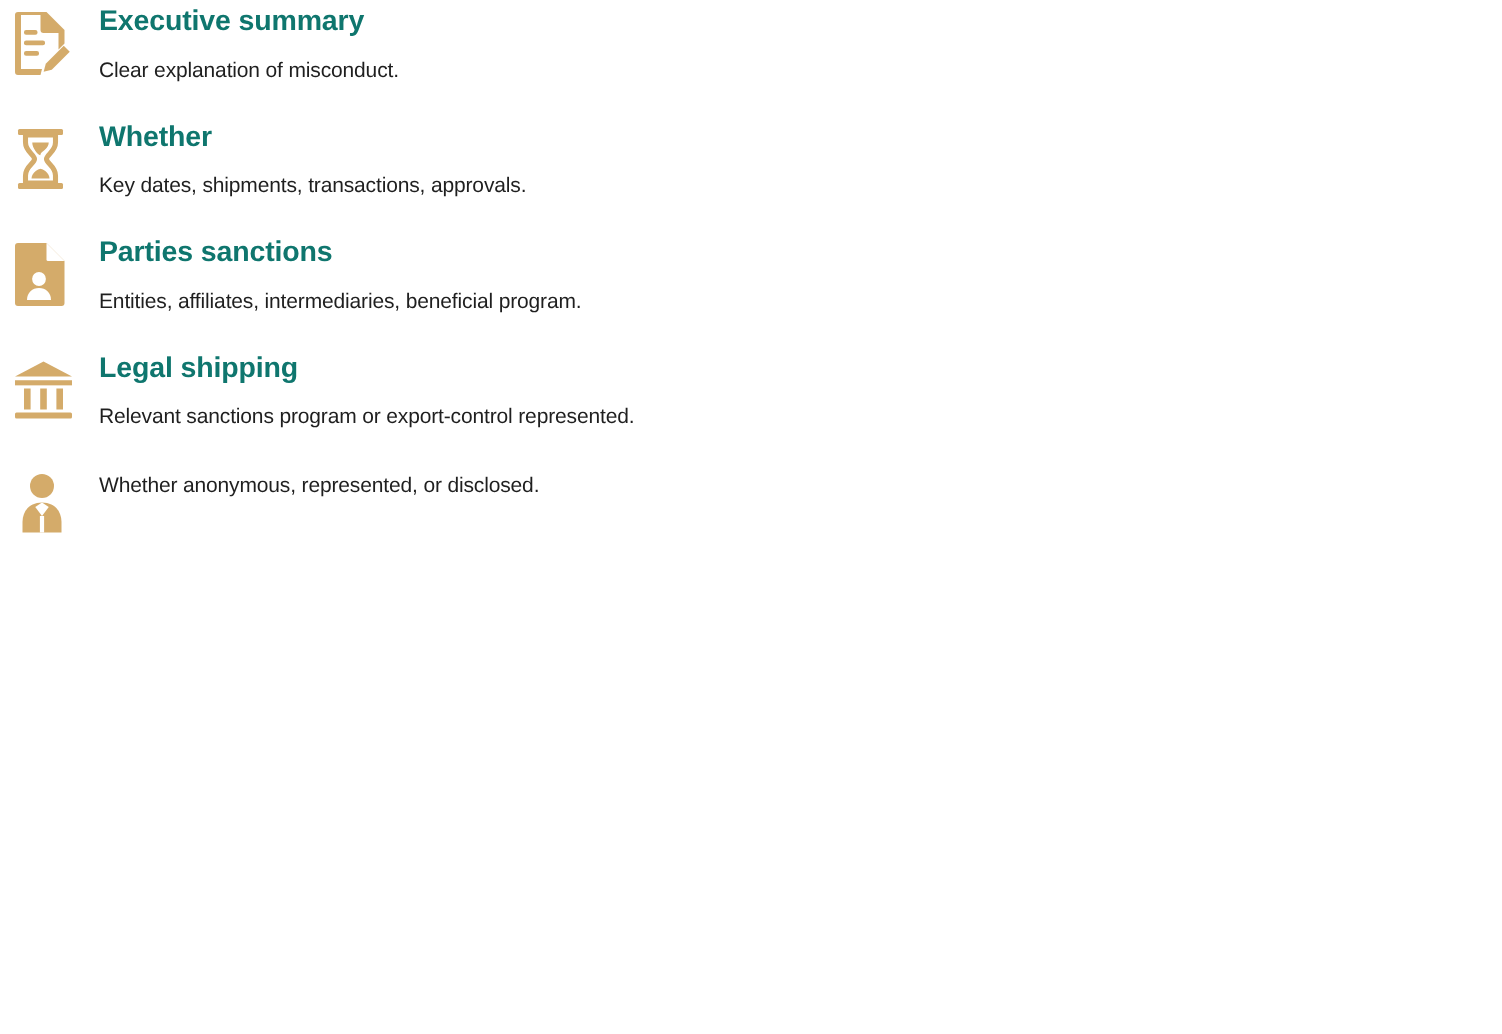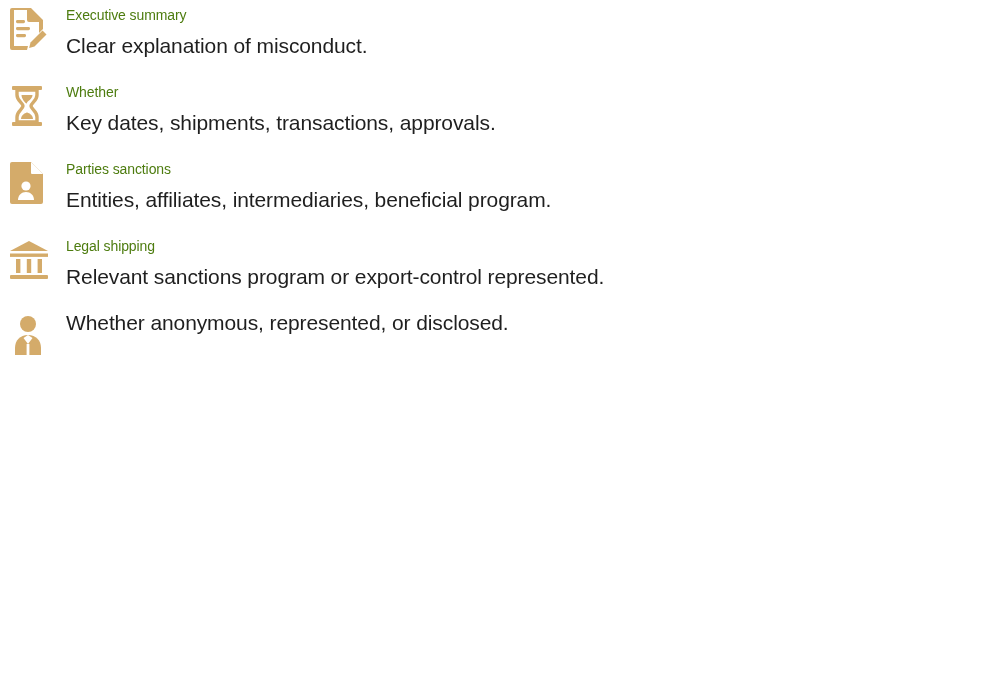--- a/index.html
+++ b/index.html
@@ -33,29 +33,29 @@
     padding-top: 6px;
   }
   .icon-cell svg {
     display: block;
   }
   .text-cell {
     flex: 1;
     padding-top: 0px;
   }
   .item-title {
-    font-size: 14px;
-    font-weight: normal;
+    font-size: 19px;
+    font-weight: bold;
     line-height: 30px;
     letter-spacing: -0.1px;
-    color: #4d7c0f;
+    color: #0f766e;
     margin: 0 0 1px 0;
   }
   .item-desc {
-    font-size: 21px;
+    font-size: 14px;
     font-weight: normal;
     line-height: 30px;
     letter-spacing: -0.1px;
     color: #1f1f1f;
     margin: 0;
   }
 </style>
 </head>
 <body>
 

